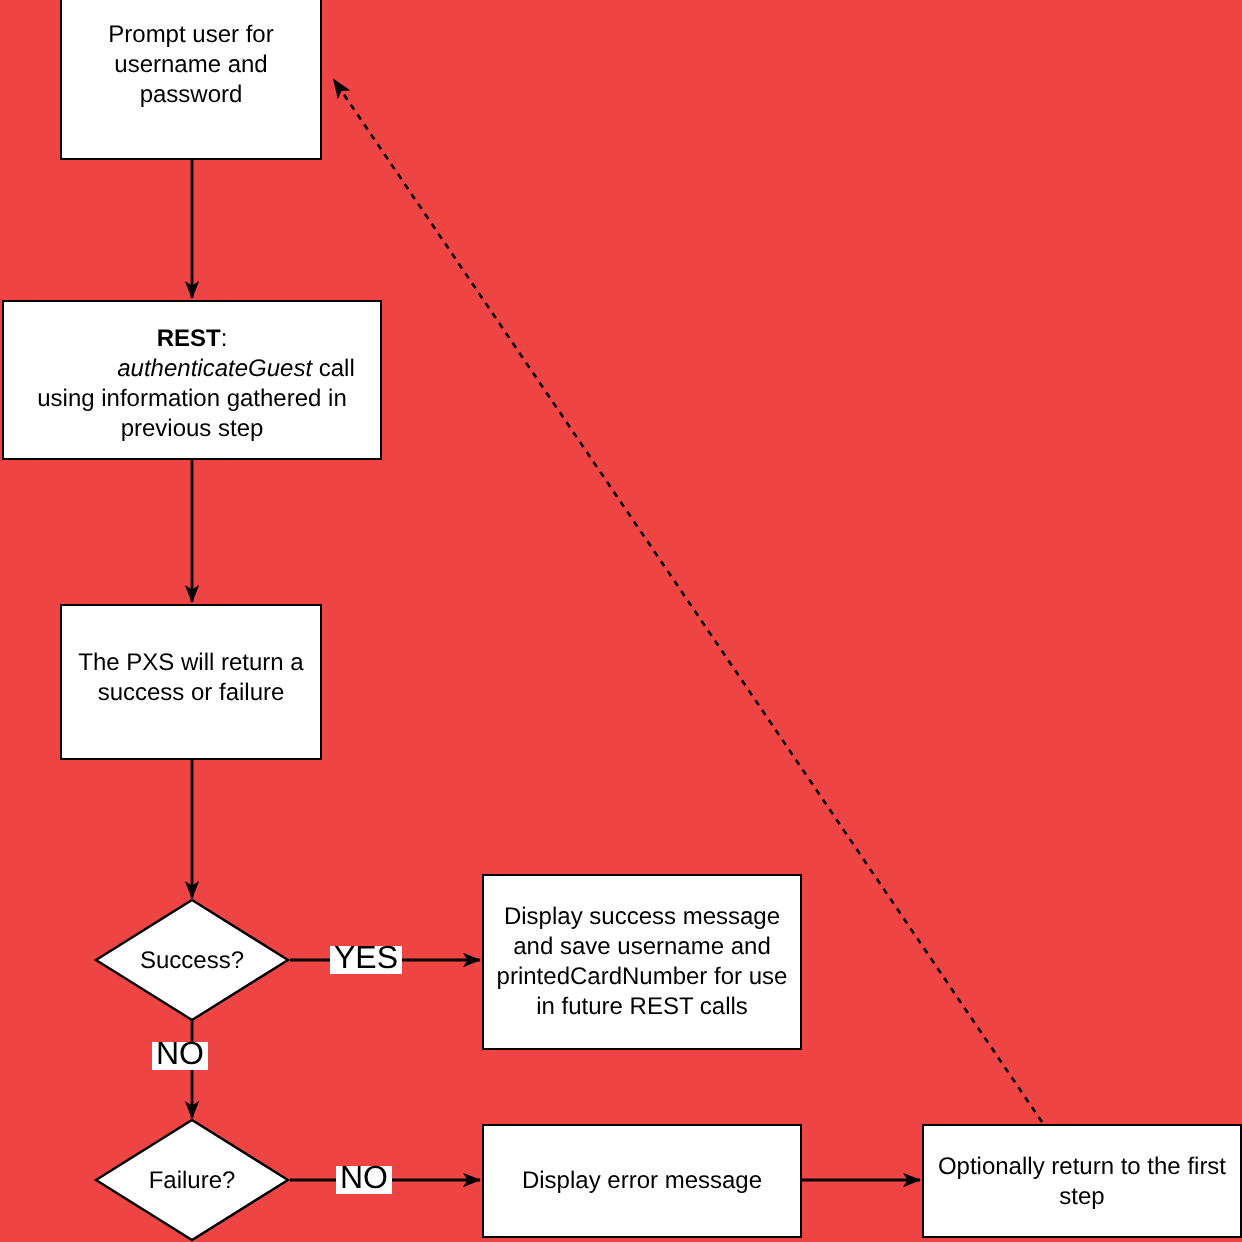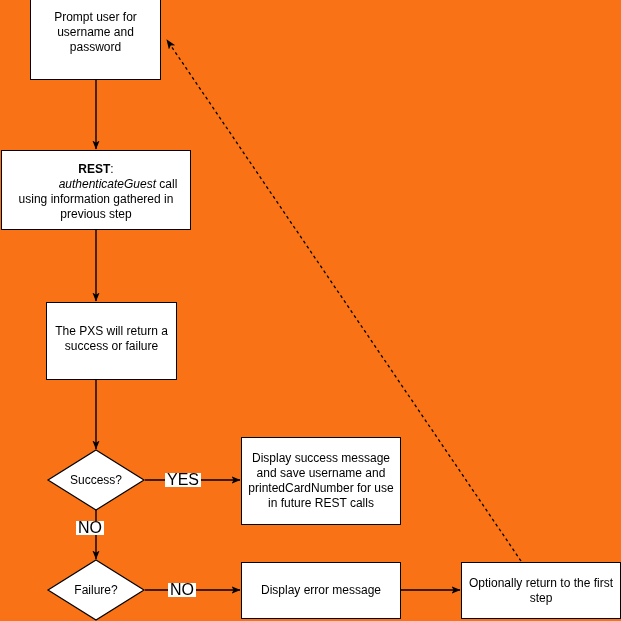--- a/index.html
+++ b/index.html
@@ -5,21 +5,21 @@
 <style>
   html, body {
     margin: 0;
     padding: 0;
     background: #ffffff;
   }
   #canvas {
     position: relative;
     width: 621px;
     height: 621px;
-    background: #f97316;
+    background: #ef4444;
     overflow: hidden;
     font-family: "Liberation Sans", sans-serif;
   }
   svg.edges {
     position: absolute;
     left: 0;
     top: 0;
     width: 621px;
     height: 621px;
     overflow: visible;
@@ -117,21 +117,21 @@
     </span>
   </div>
 
   <div class="node" style="left:1px; top:150px; width:190px; height:80px; padding-top:11px;">
     <span class="txt">
       <span class="bold">REST</span><span>:</span><br>
       <span class="ital">authenticateGuest</span><span> call using information gathered in previous step</span>
     </span>
   </div>
 
-  <div class="node" style="left:30px; top:302px; width:131px; height:78px; padding-top:21px;margin-left:16px;">
+  <div class="node" style="left:30px; top:302px; width:131px; height:78px; padding-top:21px;">
     <span class="txt">
       <span>The PXS will return a</span><br>
       <span>success or failure</span>
     </span>
   </div>
 
   <div class="diamond-wrap" style="left:47px; top:449px; width:98px; height:62px;">
     <svg width="98" height="62" viewBox="0 0 98 62" xmlns="http://www.w3.org/2000/svg">
       <polygon points="49,1 97,31 49,61 1,31" fill="#ffffff" stroke="#000000" stroke-width="1.2"></polygon>
     </svg>

